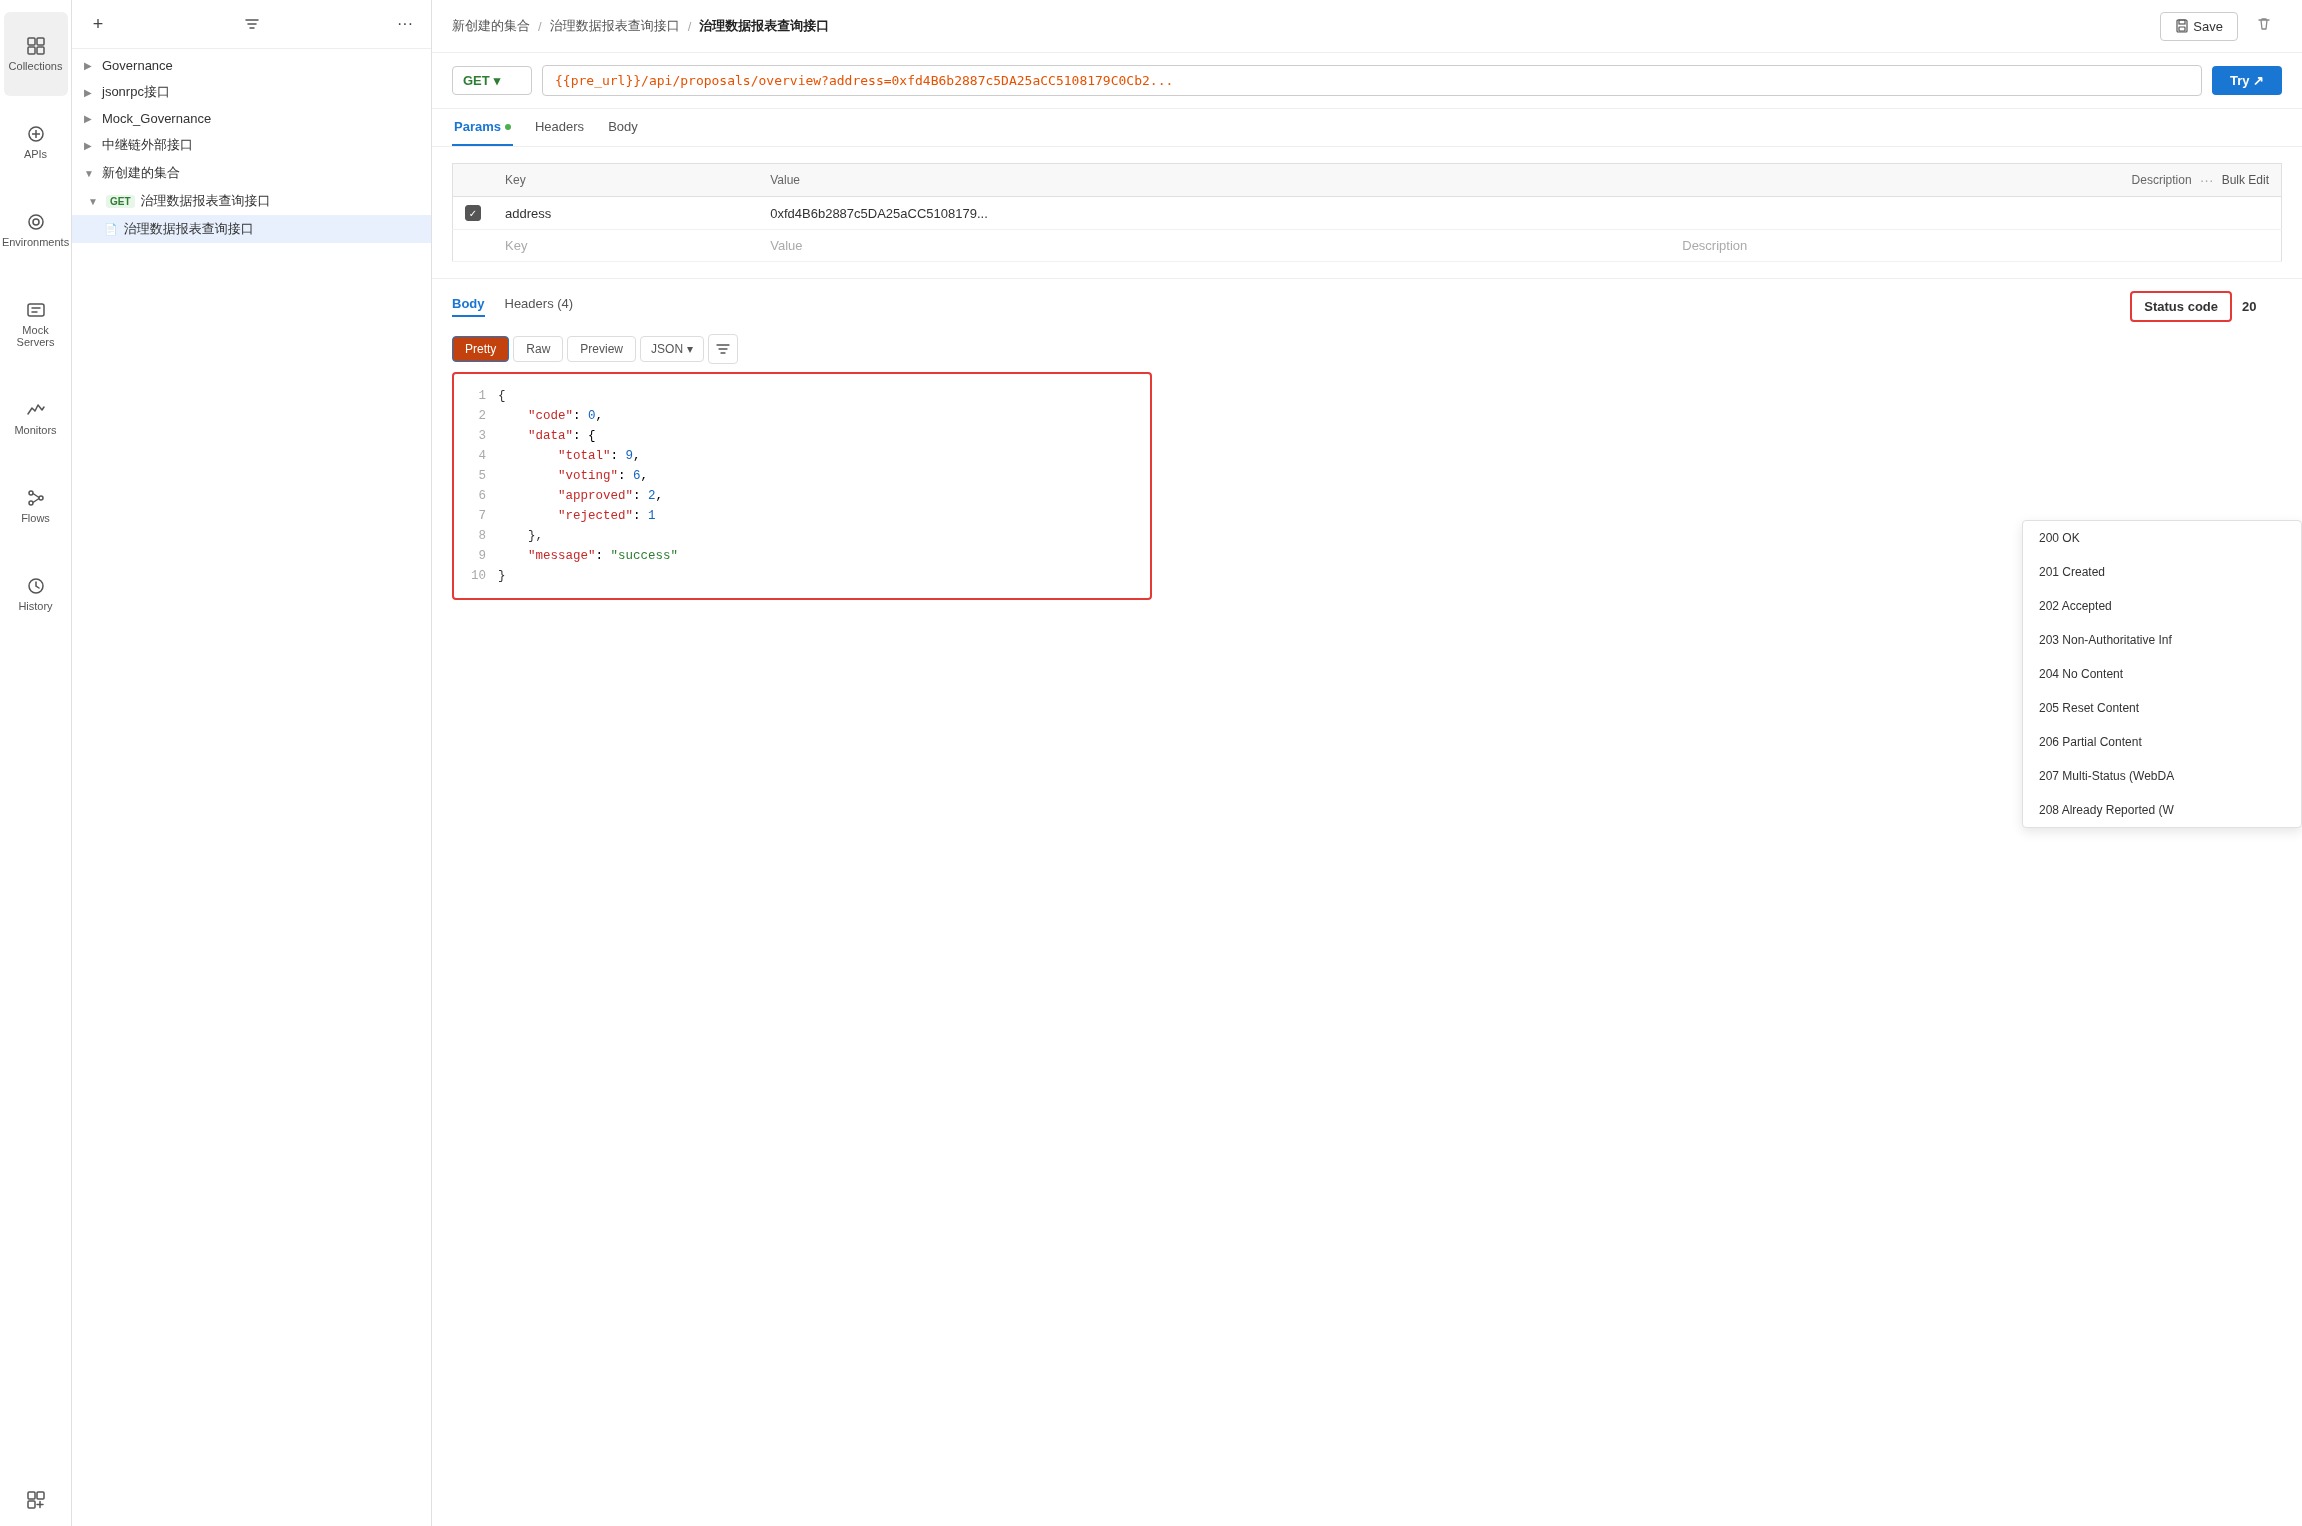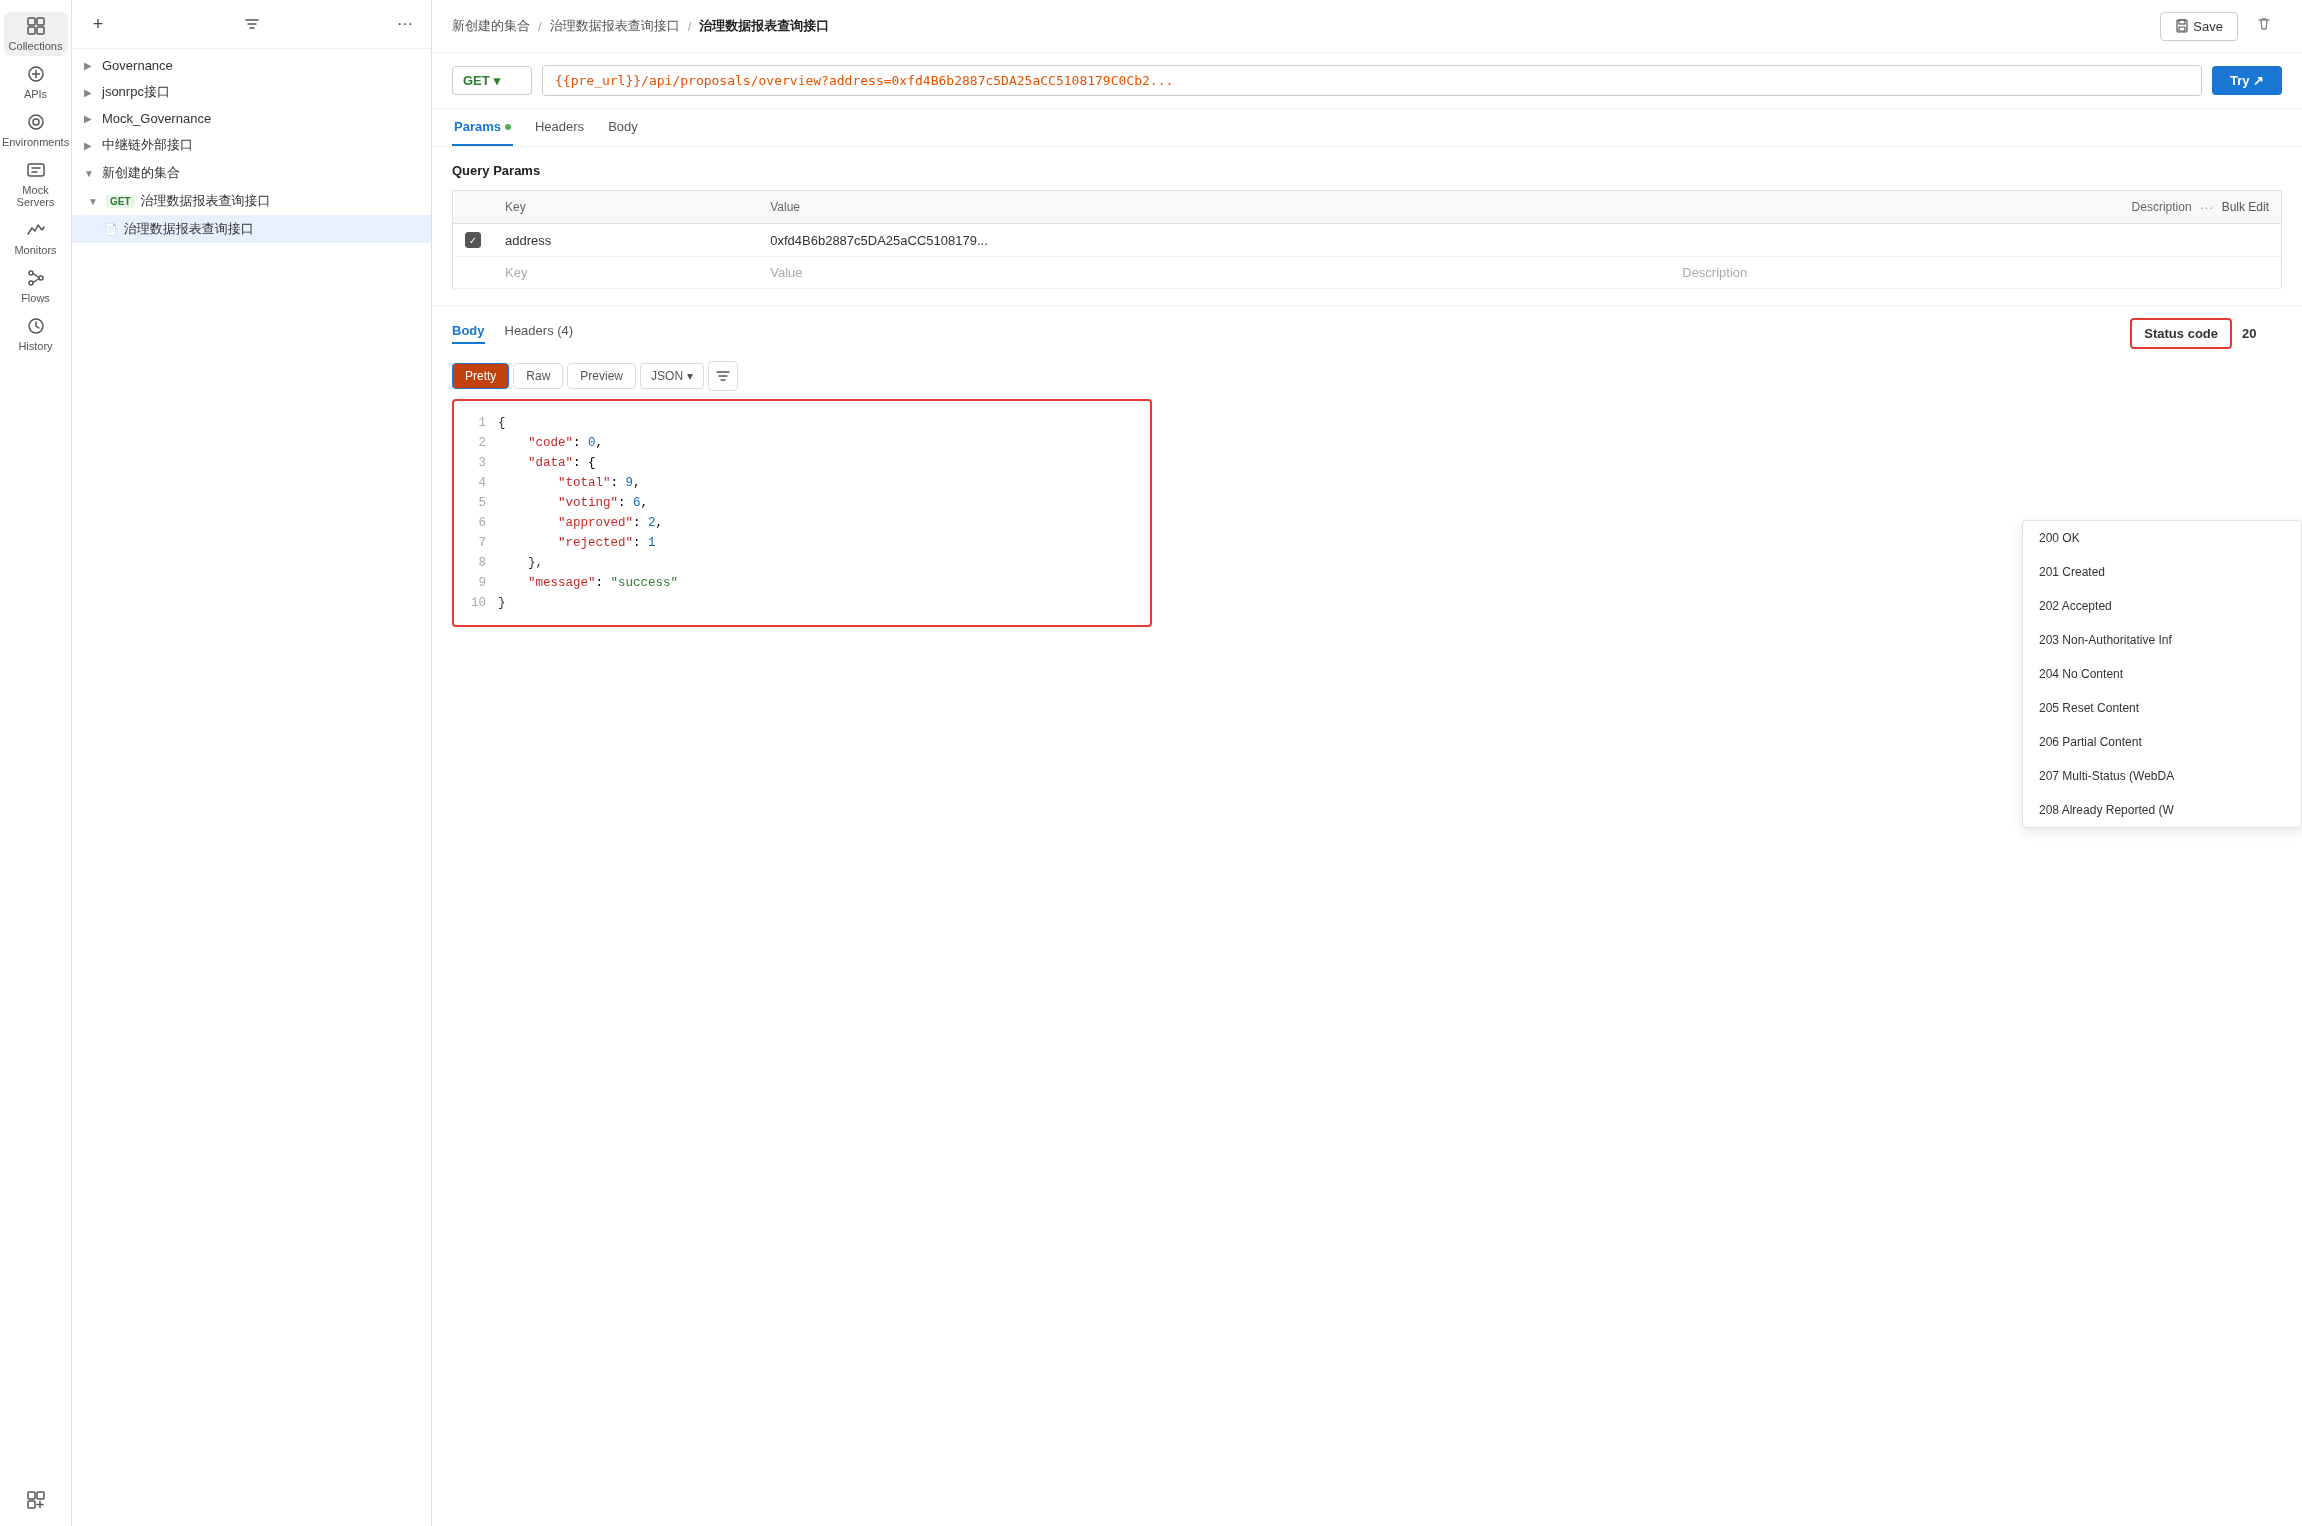--- a/index.html
+++ b/index.html
@@ -13,21 +13,21 @@
       display: flex;
       flex-direction: column;
       align-items: center;
       padding-top: 12px;
       gap: 4px;
     }
     .sidebar-icon-item {
       display: flex;
       flex-direction: column;
       align-items: center;
-      padding: 4px 6px;
+      padding: 24px 6px;
       border-radius: 6px;
       cursor: pointer;
       width: 64px;
       gap: 4px;
     }
     .sidebar-icon-item.active { background: #f0f0f0; }
     .sidebar-icon-item .icon-label {
       font-size: 11px;
       color: #555;
       text-align: center;
@@ -501,21 +501,20 @@
     </div>
     <div class="tab-item">
       <span>Headers</span>
     </div>
     <div class="tab-item">
       <span>Body</span>
     </div>
   </div>
 
   <div class="params-section">
-    <div class="section-title">Query Params</div>
     <table class="params-table">
       <thead>
         <tr>
           <th class="checkbox-cell"></th>
           <th>Key</th>
           <th>Value</th>
           <th>
             <div class="th-actions">
               <span>Description</span>
               <span style="color:#aaa;font-size:14px;">···</span>

